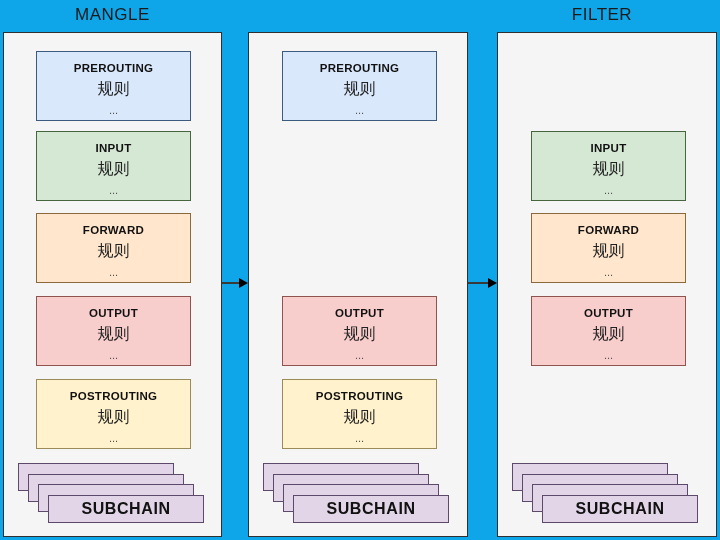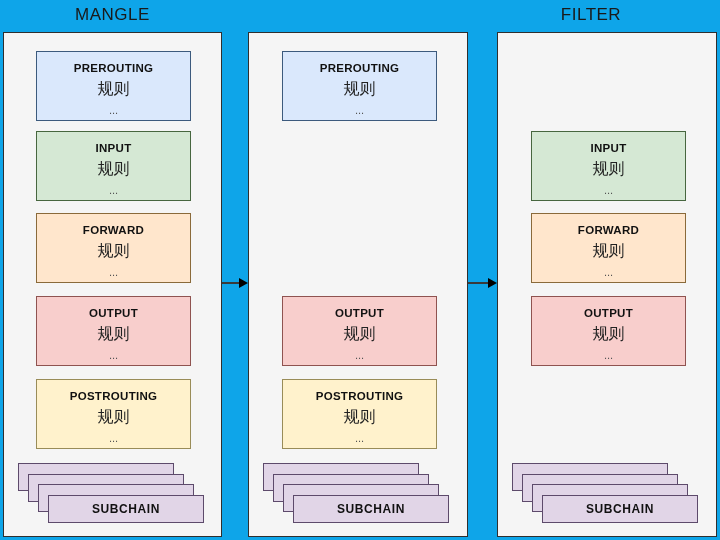--- a/index.html
+++ b/index.html
@@ -67,21 +67,21 @@
     width: 156px;
     height: 28px;
     box-sizing: border-box;
     border: 1.5px solid;
     display: flex;
     align-items: center;
     justify-content: center;
   }
   .sub-label {
     font-weight: bold;
-    font-size: 12px;
+    font-size: 16px;
     letter-spacing: 0.6px;
     color: #111111;
   }
   .arrow-line {
     position: absolute;
     height: 2px;
     background: #3a3a3a;
   }
   .arrow-head {
     position: absolute;
@@ -146,21 +146,21 @@
         <span class="chain-rules">规则</span>
         <span class="chain-dots">...</span>
       </div>
       <div class="stack-box" style="left: 14px; top: 430px; background: rgb(225, 213, 231); border-color: rgb(93, 74, 107);"></div>
       <div class="stack-box" style="left: 24px; top: 441px; background: rgb(225, 213, 231); border-color: rgb(93, 74, 107);"></div>
       <div class="stack-box" style="left: 34px; top: 451px; background: rgb(225, 213, 231); border-color: rgb(93, 74, 107);"></div>
       <div class="stack-box" style="left: 44px; top: 462px; background: rgb(225, 213, 231); border-color: rgb(93, 74, 107);">
         <span class="sub-label">SUBCHAIN</span>
       </div>
     </div>
-    <div class="col-title" style="left: 481px; width: 220px;">FILTER</div>
+    <div class="col-title" style="left: 492px; width: 220px;">FILTER</div>
     <div class="table-container" style="left: 497px; top: 32px; width: 220px; height: 505px; background: rgb(245, 245, 245); border-color: rgb(47, 47, 47);">
       <div class="chain-box" style="left: 33px; top: 98px; background: rgb(213, 232, 212); border-color: rgb(71, 102, 63);">
         <span class="chain-name">INPUT</span>
         <span class="chain-rules">规则</span>
         <span class="chain-dots">...</span>
       </div>
       <div class="chain-box" style="left: 33px; top: 180px; background: rgb(255, 230, 204); border-color: rgb(138, 106, 58);">
         <span class="chain-name">FORWARD</span>
         <span class="chain-rules">规则</span>
         <span class="chain-dots">...</span>

